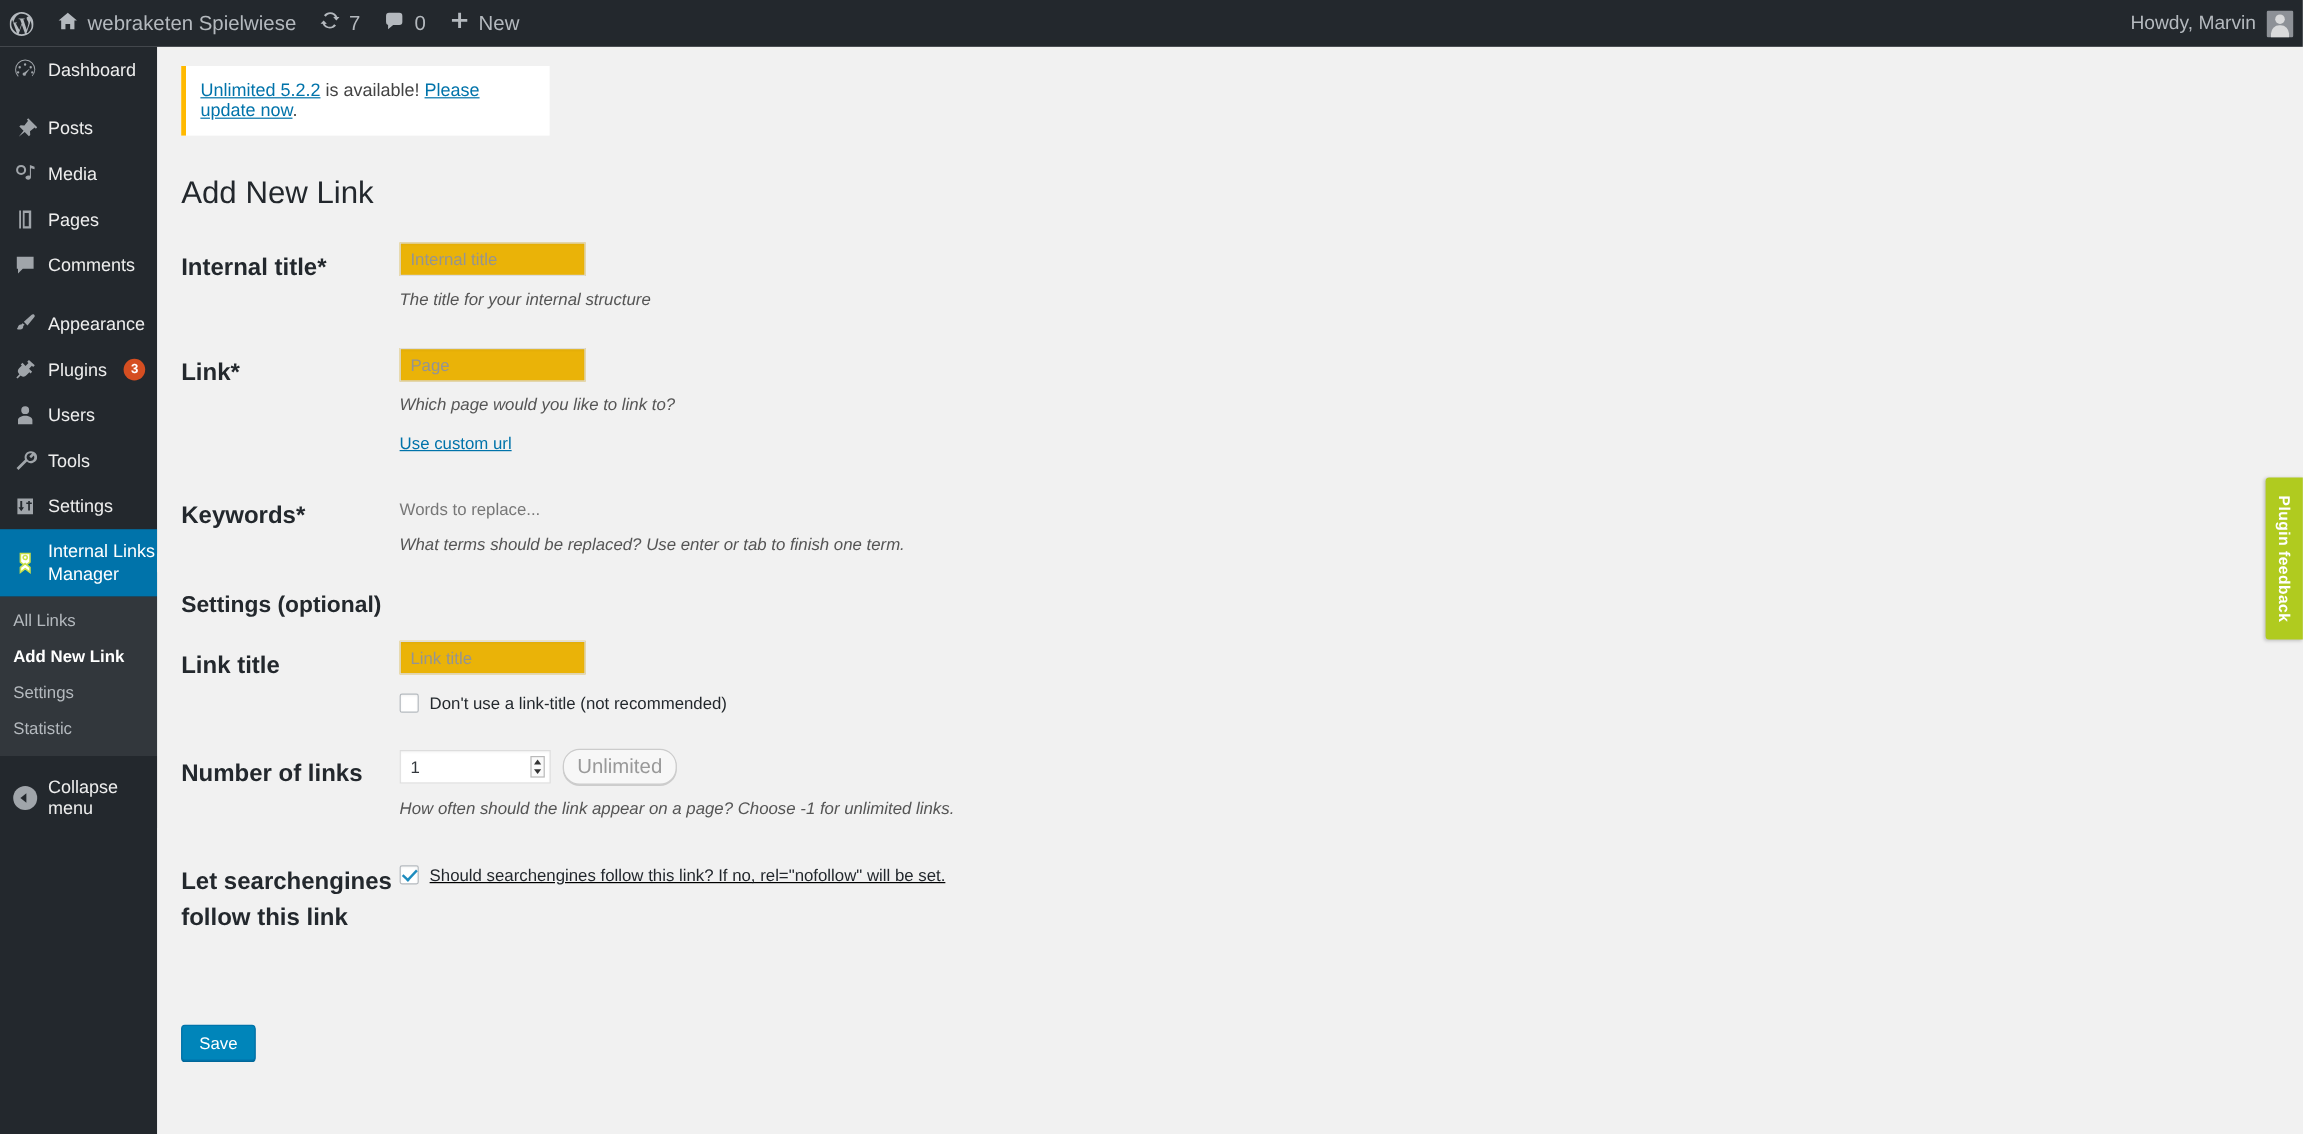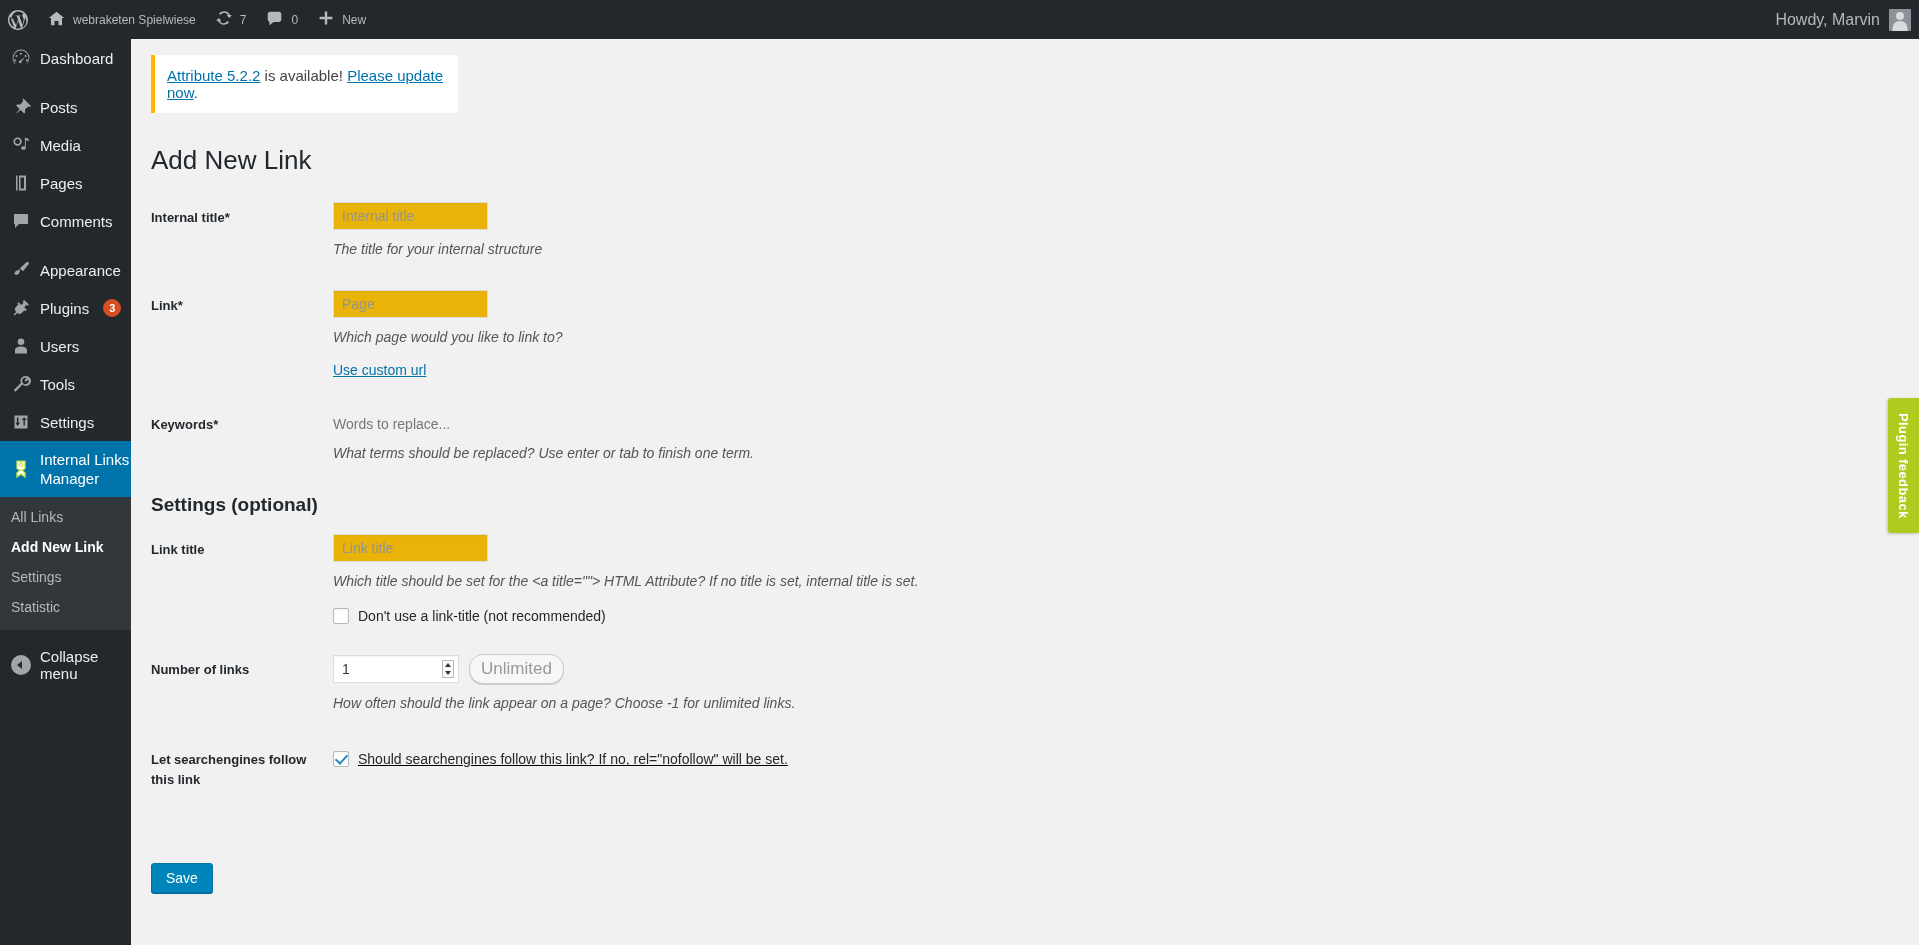--- a/index.html
+++ b/index.html
@@ -19,21 +19,21 @@
     background: #23282d;
     color: #b4b9be;
     font-size: 16px;
     display: flex; align-items: center;
     z-index: 50;
   }
   .ab-item {
     display: flex; align-items: center; gap: 8px;
     height: 39px; padding: 0 10px;
     color: #b4b9be; text-decoration: none;
-    font-size: 12px; white-space: nowrap;
+    font-size: 17px; white-space: nowrap;
   }
   .ab-item:first-child { padding-left: 8px; }
   .ab-logo svg { display:block; }
   .ab-spacer { flex: 1 1 auto; }
   .ab-right { display: flex; align-items: center; padding-right: 8px; }
   .ab-avatar {
     width: 22px; height: 22px; margin-left: 9px;
     background: #8d9197; position: relative; overflow: hidden;
     border-radius: 1px;
   }
@@ -135,21 +135,21 @@
   }
   h2.section-title {
     font-size: 19px; font-weight: 700; color:#23282d;
     margin: 30px 0 18px 0;
   }
 
   .form-row { display: flex; align-items: flex-start; margin-bottom: 8px; }
   .form-label {
     width: 182px; flex: 0 0 182px;
     padding-top: 6px;
-    font-size: 13px; font-weight: 700; color: #23282d;
+    font-size: 20px; font-weight: 700; color: #23282d;
     line-height: 1.5;
   }
   .form-field { flex: 1 1 auto; padding-top: 0; }
 
   input.text {
     width: 155px; height: 28px;
     padding: 3px 8px;
     border: 1px solid #ddd;
     background: #eab308; color: #32373c;
     font-family: "Liberation Sans", sans-serif;
@@ -430,21 +430,21 @@
       <span class="cicon"></span>
       <span>Collapse menu</span>
     </a>
   </div>
 </div>
 
 <div id="content">
   <div class="wrap">
 
     <div class="notice">
-      <a href="#">Attribute 5.2.2</a><span> is available! </span><a href="#">Please update now</a><span>.</span>
+      <a href="#">Unlimited 5.2.2</a><span> is available! </span><a href="#">Please update now</a><span>.</span>
     </div>
 
     <h1 class="page-title">Add New Link</h1>
 
     <div class="form-row">
       <div class="form-label">Internal title*</div>
       <div class="form-field">
         <input class="text" type="text" placeholder="Internal title" style="">
         <div class="help">The title for your internal structure</div>
       </div>
@@ -472,21 +472,20 @@
         <div class="help">What terms should be replaced? Use enter or tab to finish one term.</div>
       </div>
     </div>
 
     <h2 class="section-title">Settings (optional)</h2>
 
     <div class="form-row">
       <div class="form-label">Link title</div>
       <div class="form-field">
         <input class="text" type="text" placeholder="Link title" style="">
-        <div class="help">Which title should be set for the &lt;a title=""&gt; HTML Attribute? If no title is set, internal title is set.</div>
         <div class="checkrow">
           <input type="checkbox" class="wpcb" style="">
           <span class="ctext">Don't use a link-title (not recommended)</span>
         </div>
       </div>
     </div>
 
     <div class="spacer-row"></div>
 
     <div class="form-row">

